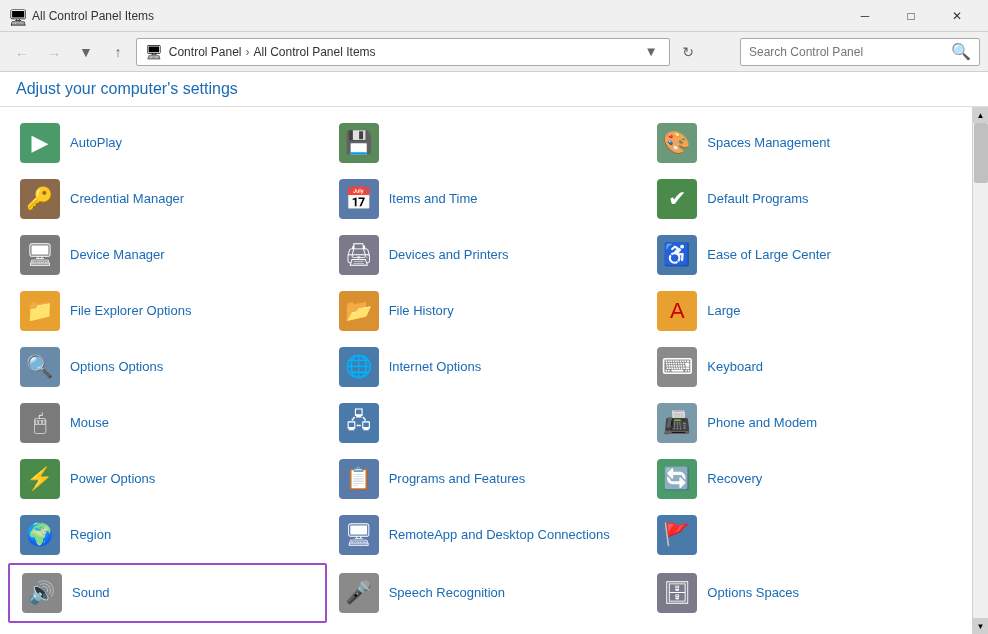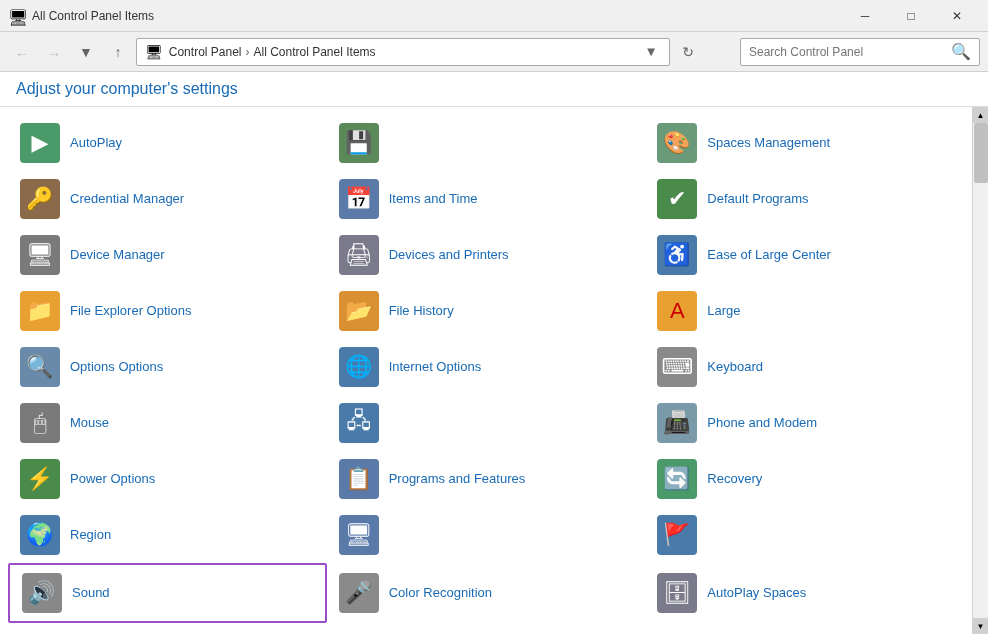--- a/index.html
+++ b/index.html
@@ -284,43 +284,44 @@
           <div class="control-item">
     <div class="item-icon" style="background:#4a7aaa;border-radius:4px;display:flex;align-items:center;justify-content:center;font-size:22px;color:white">
       🌍
     </div>
     <span class="item-label">Region</span>
   </div>
           <div class="control-item">
     <div class="item-icon" style="background:#5a7aaa;border-radius:4px;display:flex;align-items:center;justify-content:center;font-size:22px;color:white">
       🖥
     </div>
+    <span class="item-label">RemoteApp and Desktop Connections</span>
   </div>
           <div class="control-item">
     <div class="item-icon" style="background:#4a7aaa;border-radius:4px;display:flex;align-items:center;justify-content:center;font-size:22px;color:white">
       🚩
     </div>
   </div>
           <div class="control-item highlighted">
     <div class="item-icon" style="background:#888888;border-radius:4px;display:flex;align-items:center;justify-content:center;font-size:22px;color:white">
       🔊
     </div>
     <span class="item-label">Sound</span>
   </div>
           <div class="control-item">
     <div class="item-icon" style="background:#8a8a8a;border-radius:4px;display:flex;align-items:center;justify-content:center;font-size:22px;color:white">
       🎤
     </div>
-    <span class="item-label">Color Recognition</span>
+    <span class="item-label">Speech Recognition</span>
   </div>
           <div class="control-item">
     <div class="item-icon" style="background:#7a7a8a;border-radius:4px;display:flex;align-items:center;justify-content:center;font-size:22px;color:white">
       🗄
     </div>
-    <span class="item-label">AutoPlay Spaces</span>
+    <span class="item-label">Options Spaces</span>
   </div>
           <div class="control-item">
     
     
   </div>
           <div class="control-item">
     
     
   </div>
           <div class="control-item">

